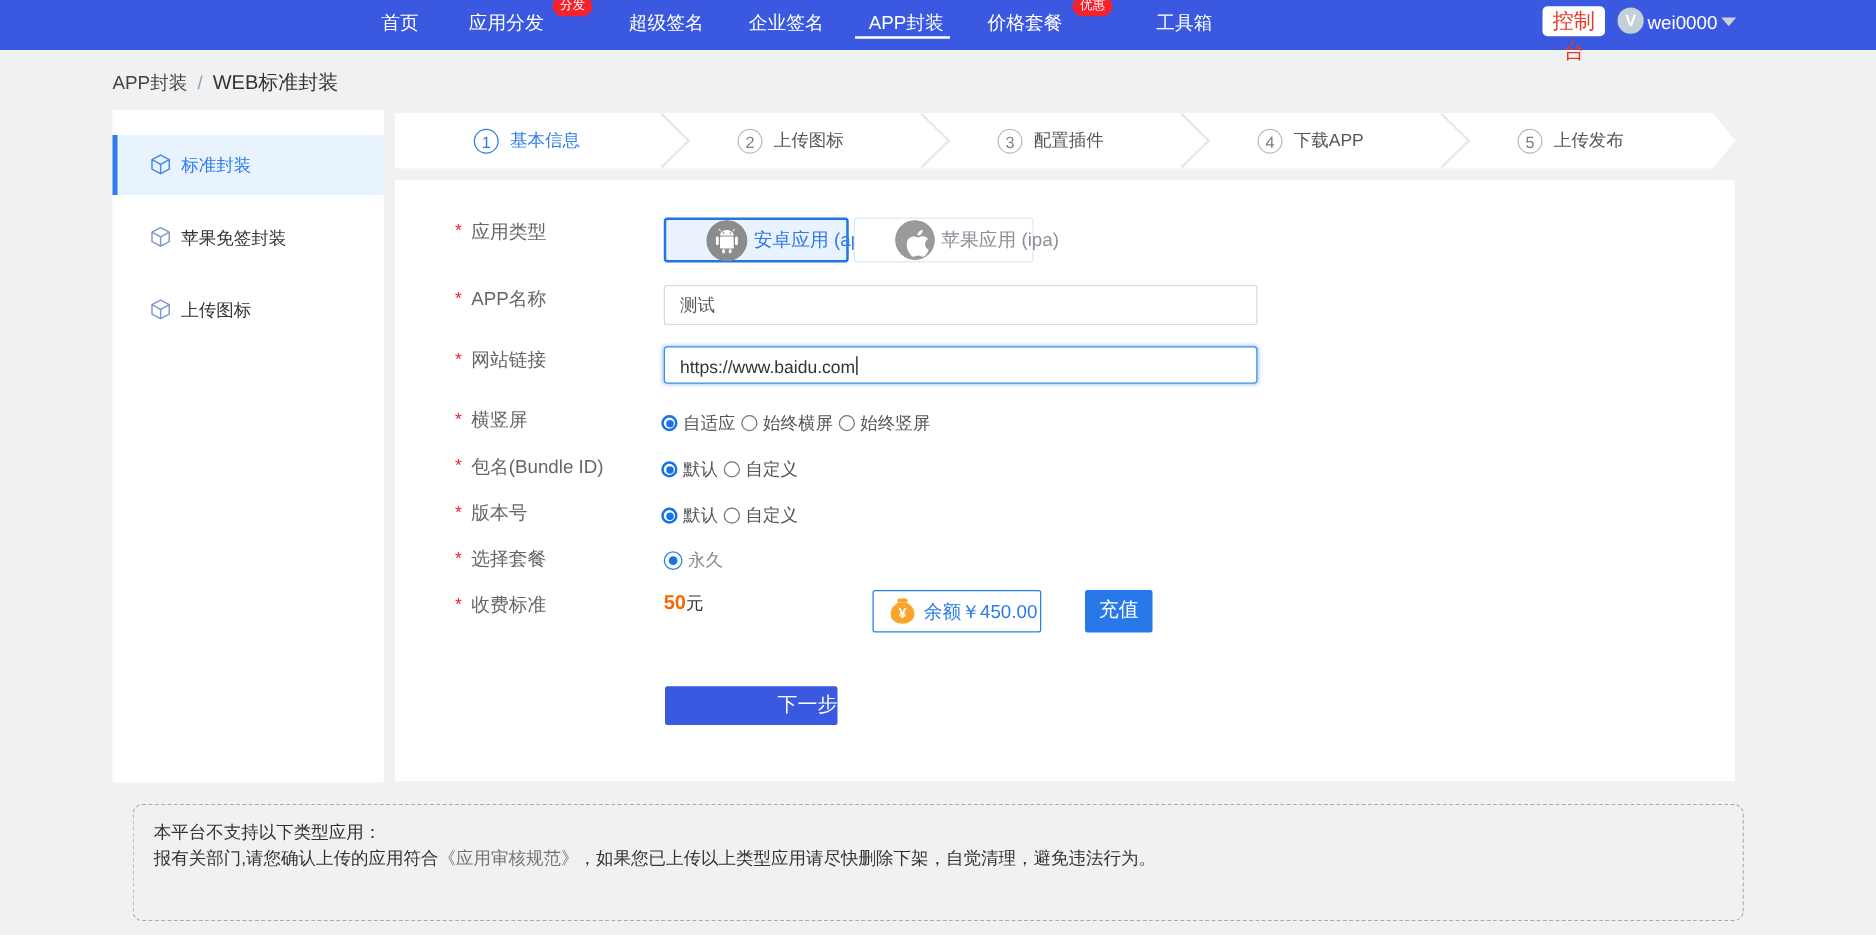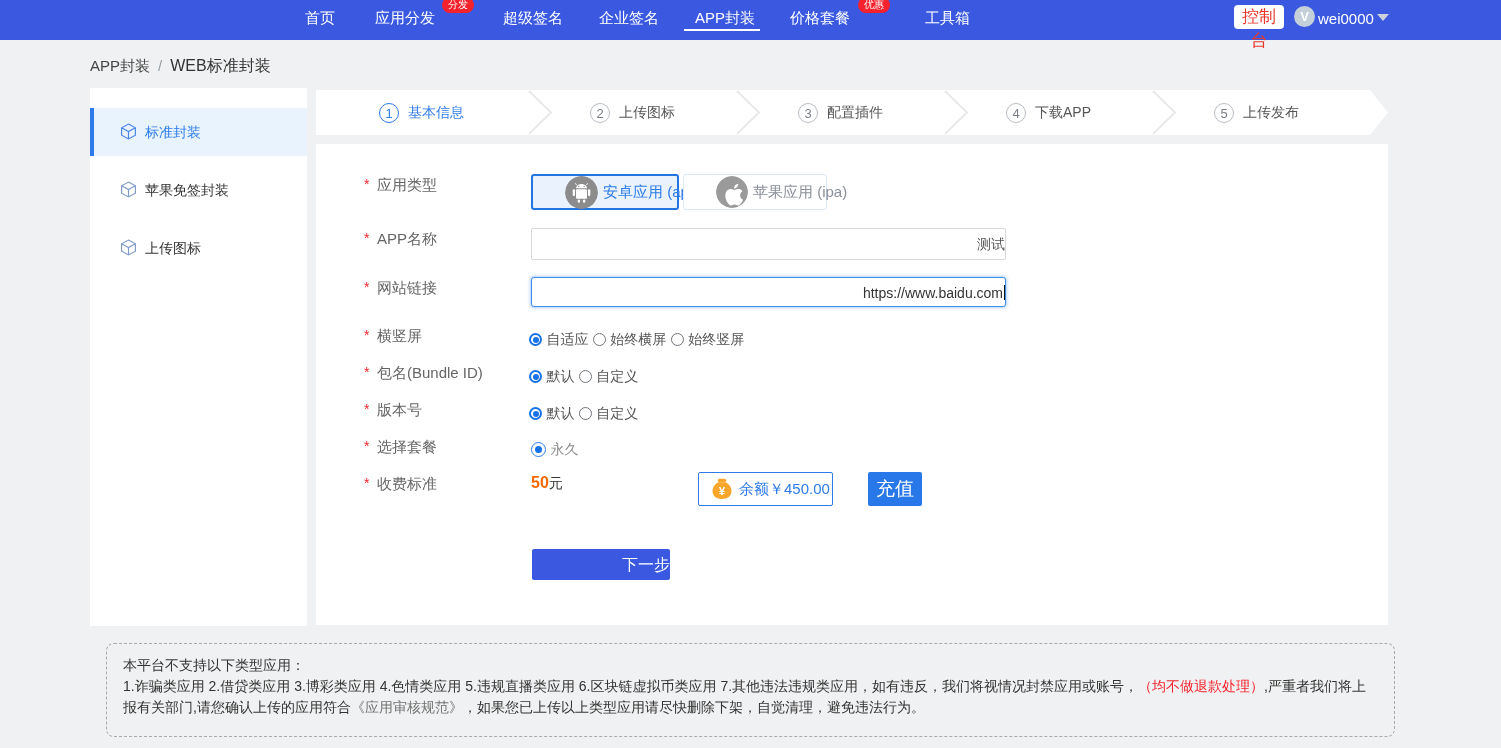--- a/index.html
+++ b/index.html
@@ -49,40 +49,40 @@
 .label { position:absolute; font-size:15px; color:#666; }
 .star { position:absolute; color:#f5222d; font-size:14px; }
 
 .typebtn { position:absolute; top:174px; height:36px; border-radius:4px; display:flex; align-items:center; white-space:nowrap;padding-left:29px; }
 .typebtn .ic { flex:none; border-radius:50%; margin-left:3px; }
 .btn-android { left:531px; width:148px; background:#e9f2fd; border:2px solid #2176e2; border-radius:3px; }
 .btn-android .t { color:#2d7ce9; font-size:15px; margin-left:5px; }
 .btn-apple { left:683px; width:144px; background:#fff; border:1px solid #dbe9fa; border-radius:3px; }
 .btn-apple .t { color:#8a8f99; font-size:15px; margin-left:5px; }
 
-.input { position:absolute; left:531px; width:475px; background:#fff; font-size:14px; color:#555; line-height:30px; padding-left:12px;text-align:right; }
+.input { position:absolute; left:531px; width:475px; background:#fff; font-size:14px; color:#555; line-height:30px; padding-left:12px; }
 .in1 { top:228px; height:32px; border:1px solid #d9d9d9; border-radius:2px; }
 .in2 { top:277px; height:30px; border:1px solid #3d8fe8; border-radius:3px; box-shadow:0 0 3px 1px rgba(77,144,254,.45); color:#333; }
 .cursor { display:inline-block; width:1px; height:15px; background:#111; vertical-align:-2px; margin-left:1px; }
 
 .radio { display:inline-block; width:13px; height:13px; border-radius:50%; vertical-align:-2px; }
 .radio.off { border:1.5px solid #70757a; background:#fff; }
 .radio.on { border:2px solid #1672e6; background:#fff; position:relative; }
 .radio.on:after { content:""; position:absolute; left:1.5px; top:1.5px; width:6px; height:6px; border-radius:50%; background:#1672e6; }
 .rlabel { font-size:14px; color:#555; }
 .rrow { position:absolute; left:529px; white-space:nowrap; }
 
 .eradio { display:inline-block; width:15px; height:15px; border-radius:50%; border:1.5px solid #2d7ce9; background:#fff; position:relative; vertical-align:-3px; }
 .eradio:after { content:""; position:absolute; left:2.5px; top:2.5px; width:7px; height:7px; border-radius:50%; background:#1672e6; }
 
 .fee { position:absolute; left:531px; top:474px; font-size:14px; color:#333; }
 .fee b { color:#f56a00; font-size:16px; }
 .balance { position:absolute; left:698px; top:472px; width:135px; height:34px; border:1px solid #2d7ce9; border-radius:2px; background:#fff; display:flex; align-items:center; }
 .balance .t { color:#2d7ce9; font-size:15px; margin-left:5px; }
-.recharge { position:absolute; left:868px; top:472px; width:54px; height:34px; background:#2878e9; border-radius:2px; color:#fff; font-size:19px; text-align:center; line-height:34px; }
+.recharge { position:absolute; left:868px; top:472px; width:54px; height:34px; background:#2878e9; border-radius:2px; color:#fff; font-size:16px; text-align:center; line-height:34px; }
 .nextbtn { position:absolute; left:532px; top:549px; width:138px; height:31px; background:#3a59e0; border-radius:2px; color:#fff; font-size:16px; text-align:right; line-height:31px; }
 
 
 .notice { position:absolute; left:106px; top:643px; width:1289px; height:94px; border:1px dashed #a9a9a9; border-radius:8px; padding:11px 16px 0 16px; font-size:14px; color:#333; line-height:21px; }
 .notice .red { color:#f5222d; }
 .notice .blue { color:#737373; }
 </style>
 </head>
 <body>
 
@@ -227,15 +227,14 @@
     <rect x="7.8" y="1.8" width="8.4" height="3.4" rx="1.7" fill="#f7a62b"></rect>
     <text x="12" y="17.8" font-size="11.5" font-weight="bold" fill="#fff" text-anchor="middle" font-family="Liberation Sans">¥</text>
   </svg>
   <span class="t">余额￥450.00</span>
 </div>
 <div class="recharge">充值</div>
 <div class="nextbtn">下一步</div>
 
 <div class="notice">
   <div>本平台不支持以下类型应用：</div>
-  <div>1.诈骗类应用 2.借贷类应用 3.博彩类应用 4.色情类应用 5.违规直播类应用 6.区块链虚拟币类应用 7.其他违法违规类应用，如有违反，我们将视情况封禁应用或账号，<span class="red">（均不做退款处理）</span>,严重者我们将上</div>
   <div>报有关部门,请您确认上传的应用符合<span class="blue">《应用审核规范》</span>，如果您已上传以上类型应用请尽快删除下架，自觉清理，避免违法行为。</div>
 </div>
 
 </body></html>

